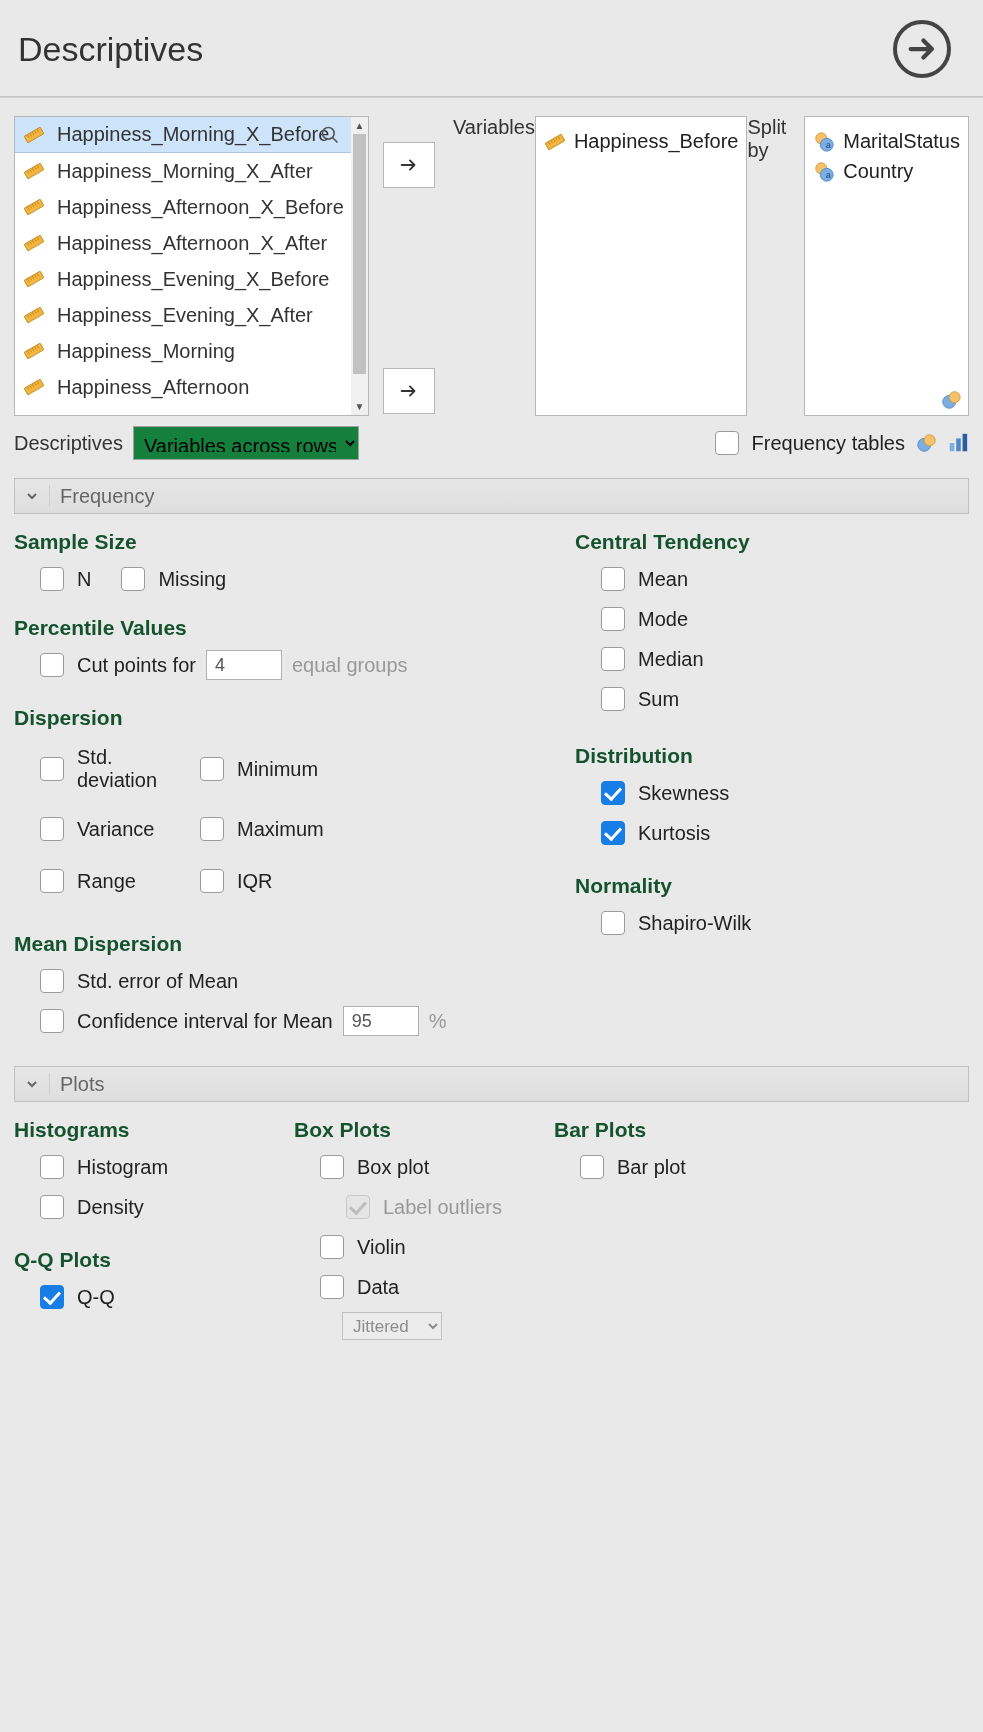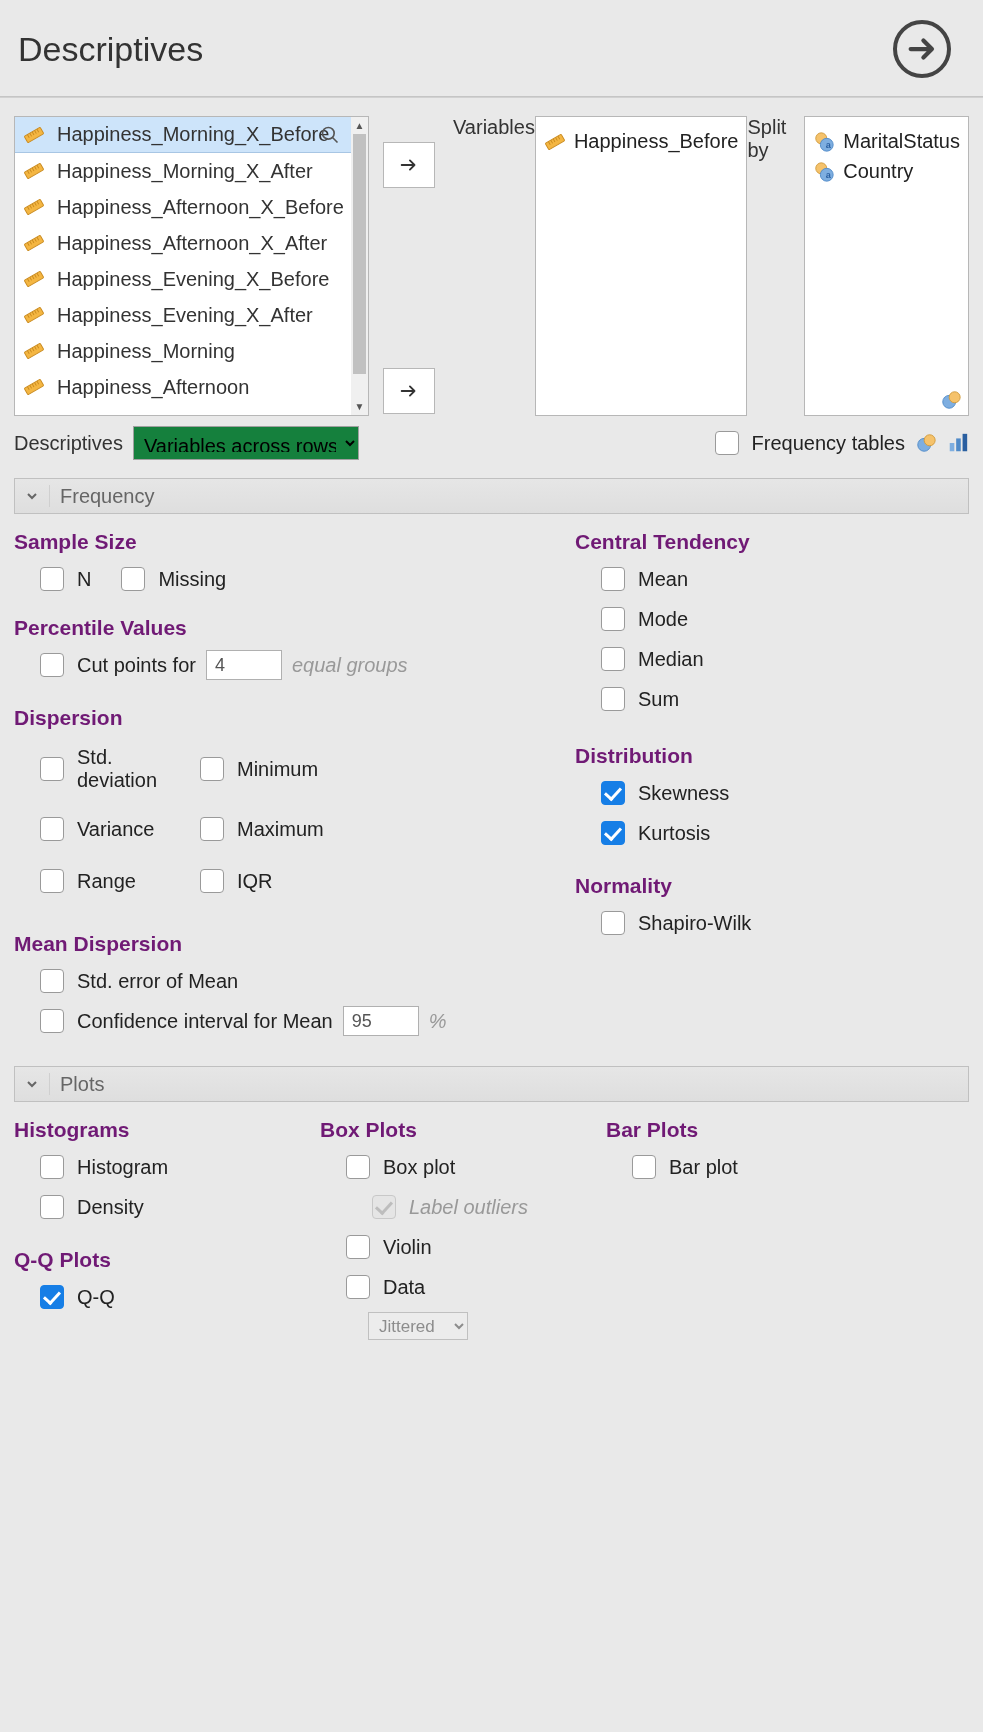--- a/index.html
+++ b/index.html
@@ -78,21 +78,21 @@
     border: 1px solid #c0c0c0;
     display: flex; align-items: center; padding: 0 10px; gap: 10px;
     color: #666; font-size: 20px; cursor: pointer;
   }
   .section-hdr .chev { width: 14px; display:flex; align-items:center; justify-content:center; color:#555; }
   .section-hdr .sep { width:1px; height:22px; background:#cfcfcf; }
 
   .stats-body { padding: 16px 14px 10px 14px; display: flex; }
   .stats-left { flex: 0 0 545px; }
   .stats-right { flex: 1; padding-left: 16px; }
-  h3 { font-size: 21px; font-weight: 700; margin: 0 0 10px 0; color: #701a75; }
+  h3 { font-size: 21px; font-weight: 700; margin: 0 0 10px 0; color: #14532d; }
   .cb-row { display: flex; align-items: center; gap: 10px; margin: 6px 0 10px 22px; font-size: 20px; }
   .cb-row.indent2 { margin-left: 48px; }
   input[type="checkbox"].jcb {
     appearance: none; width: 24px; height: 24px; border: 1px solid #9a9a9a;
     border-radius: 4px; background: #fff; cursor: pointer; position: relative;
     flex: 0 0 auto;
   }
   input[type="checkbox"].jcb:checked {
     background: #167ee6; border-color: #167ee6;
   }
@@ -103,25 +103,25 @@
   }
   input[type="checkbox"].jcb:disabled { background:#e5e5e5; border-color:#c8c8c8; }
   input[type="checkbox"].jcb:disabled:checked::after {
     border-color: #bdbdbd;
   }
   .txt-in {
     width: 76px; height: 30px; border: 1px solid #b0b0b0; background:#fff;
     font-size: 18px; padding: 2px 8px; color:#555;
   }
   .txt-in.wide { width: 150px; }
-  .muted { color: #999; font-style: italic; }
+  .muted { color: #999; }
   .disp-grid { display: grid; grid-template-columns: 160px 160px; row-gap: 6px; margin-left: 22px;}
   .disp-grid .cb-row { margin-left: 0; }
 
-  .plots-body { padding: 16px 2px 10px 14px; display: flex; gap: 26px; }
+  .plots-body { padding: 16px 2px 10px 14px; display: flex; }
   .plots-col { flex: 1; }
   select.small-combo {
     font-size: 17px; padding: 2px 6px; border: 1px solid #b0b0b0; background:#eee;
     width: 100px; height: 28px; color:#666; margin-left: 48px;
   }
   .search-icon-wrap {
     position:absolute; right:26px; top:6px; width:24px; height:24px;
     display:flex;align-items:center;justify-content:center;
   }
 </style>

